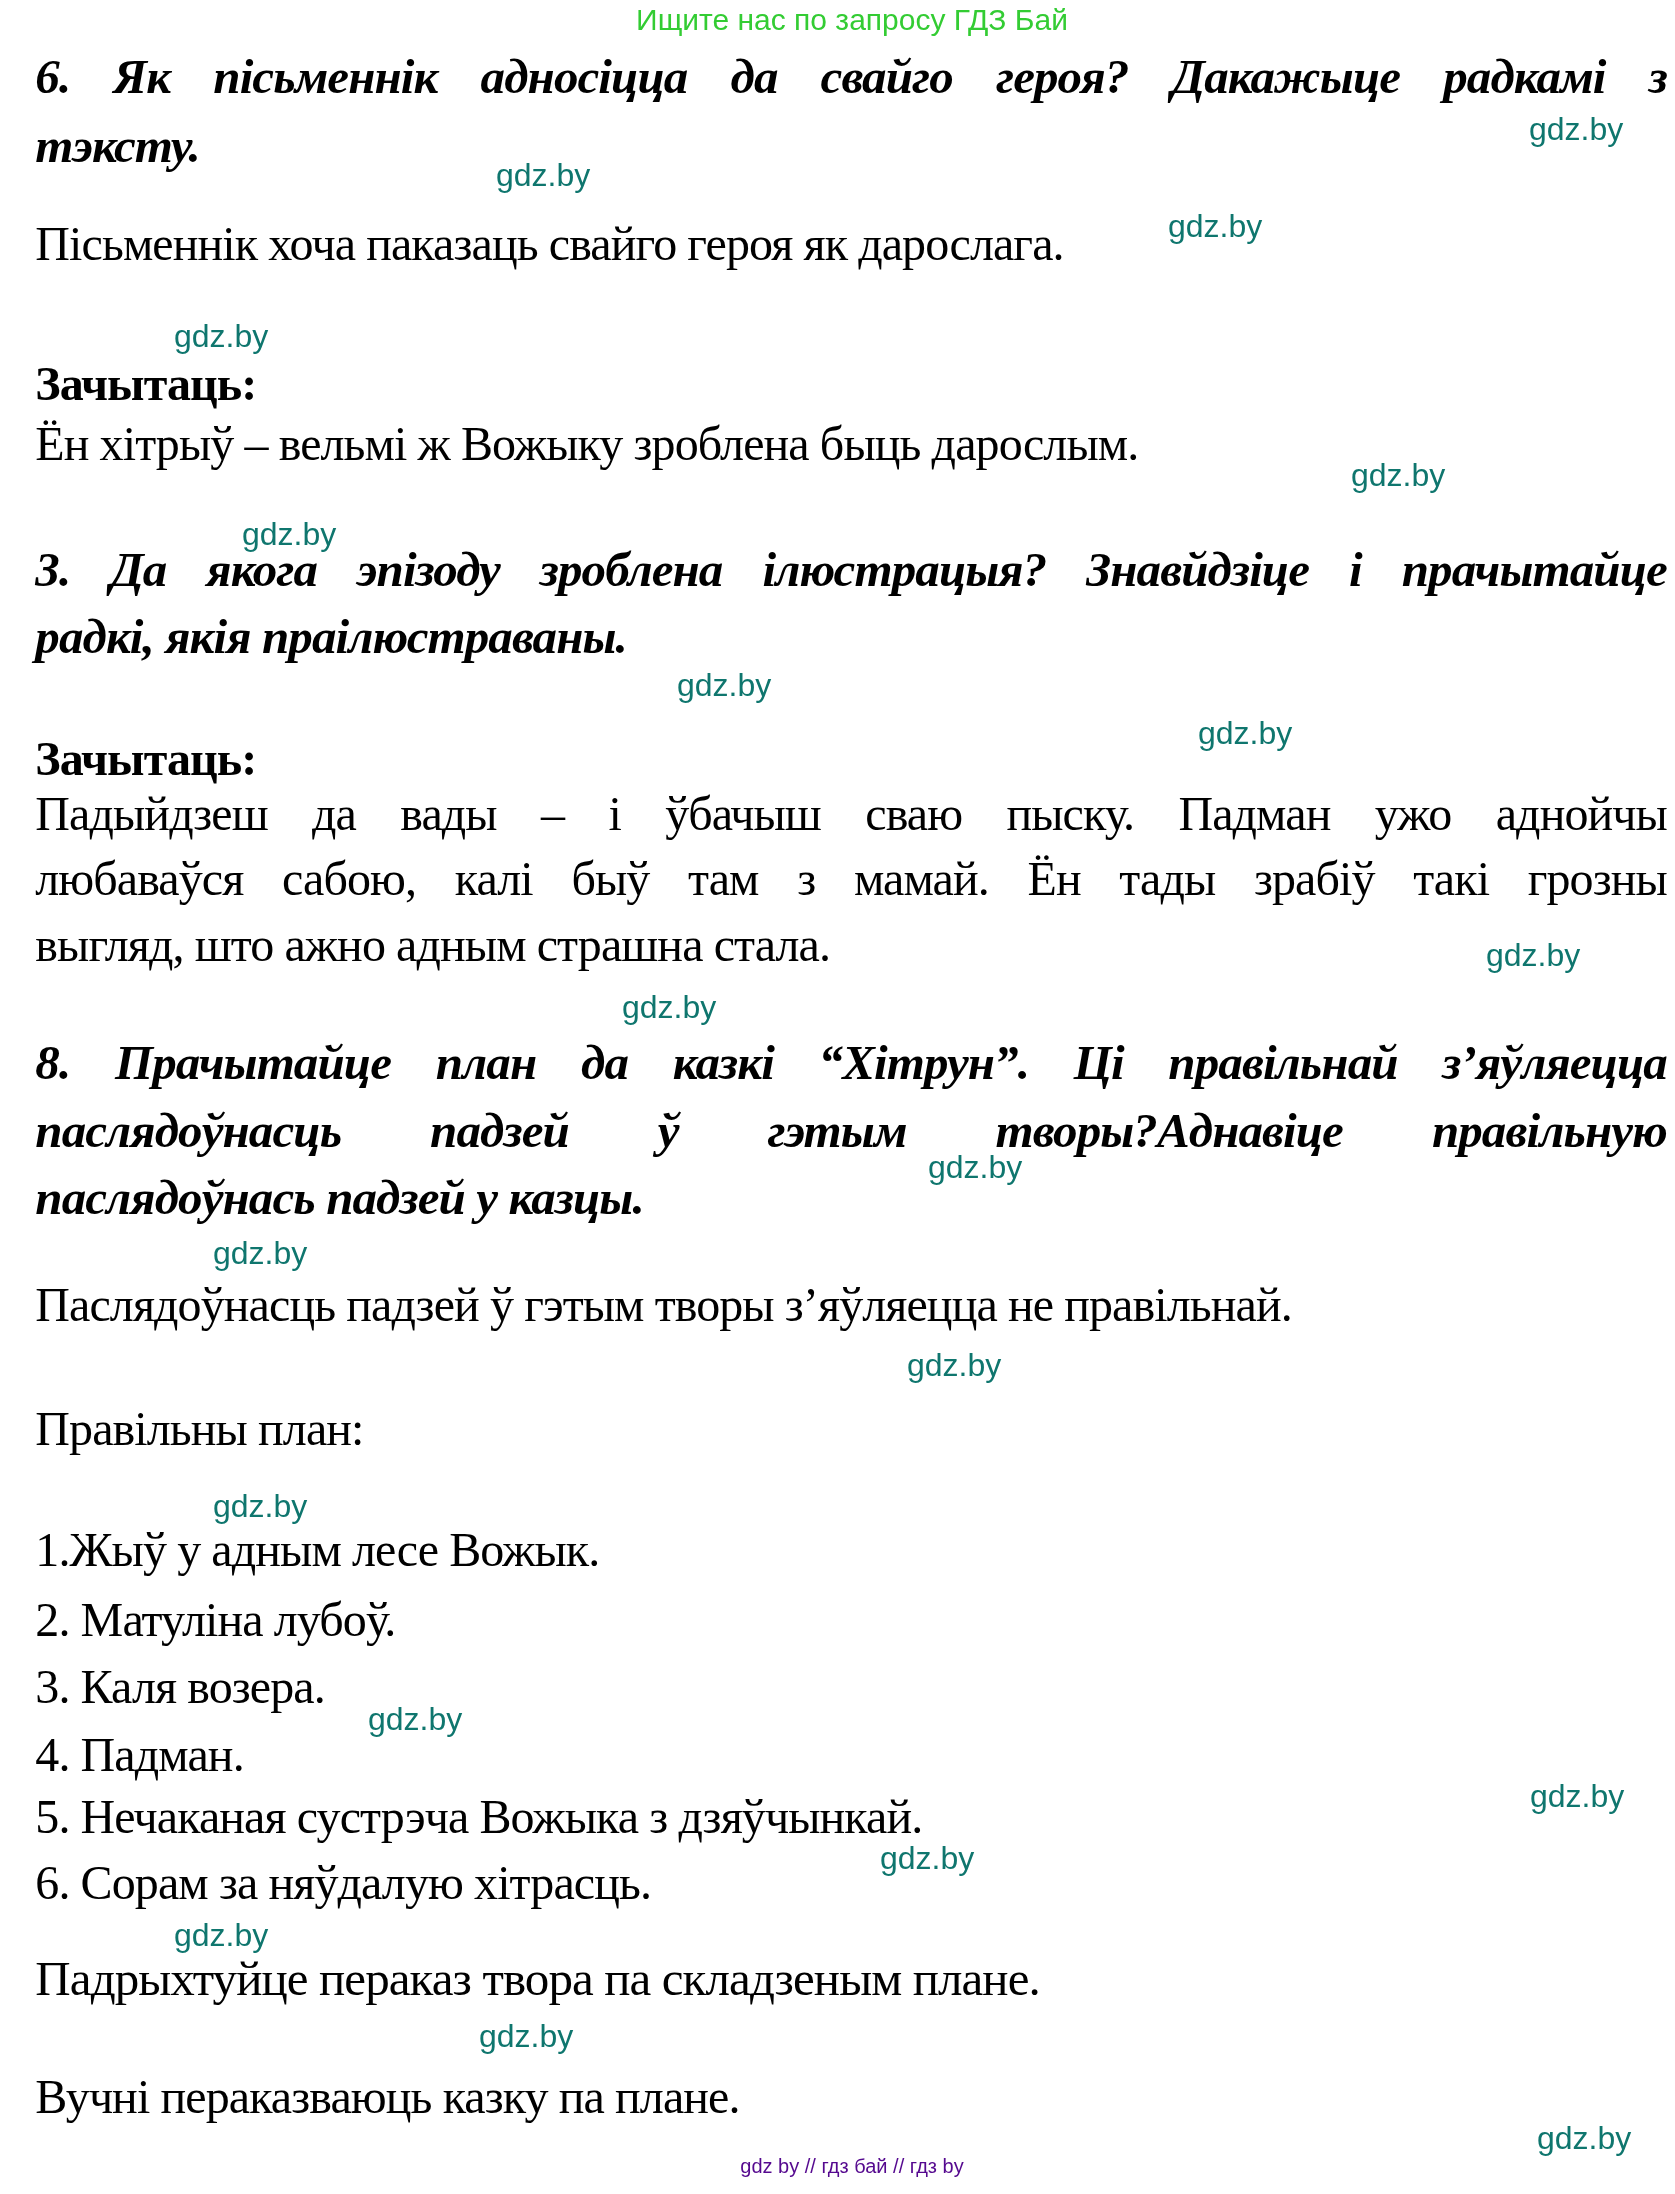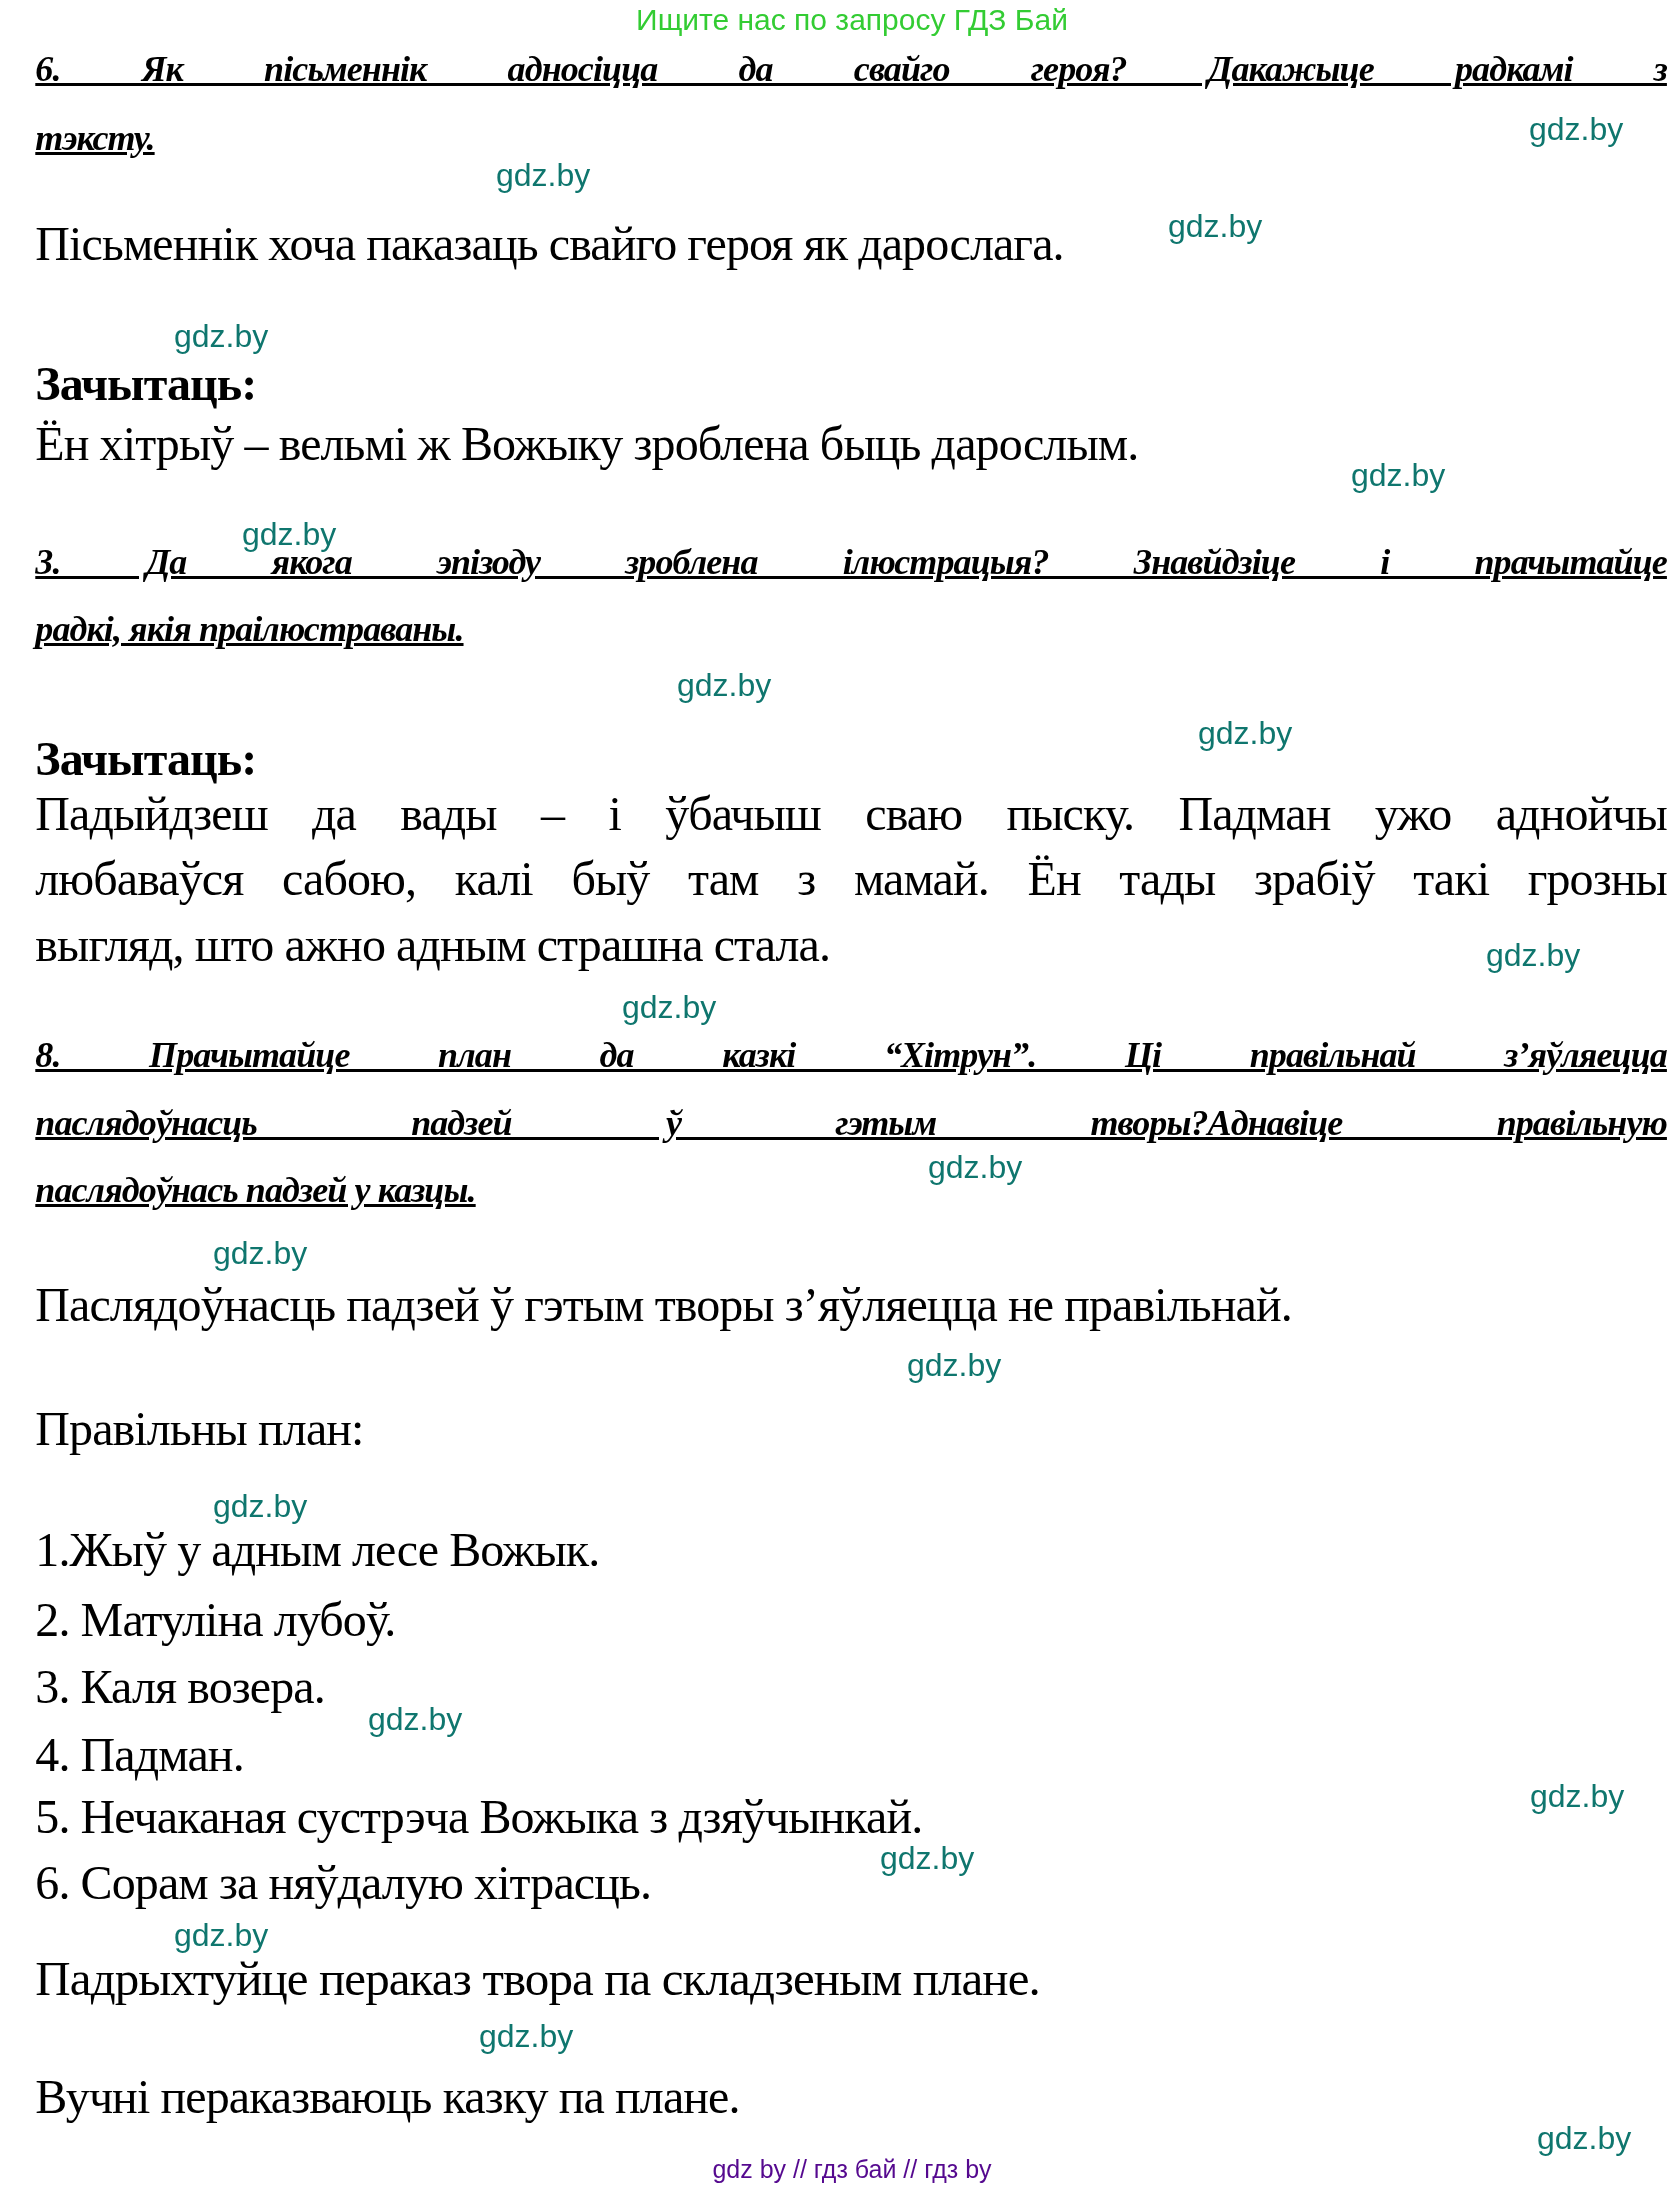--- a/index.html
+++ b/index.html
@@ -21,22 +21,21 @@
   }
   .just {
     left: 7.3px; right: 9.1px;
     white-space: normal;
     text-align: justify;
     text-align-last: justify;
   }
   .q {
     font-weight: bold;
     font-style: italic;
-    font-size: 36px;
-    text-decoration: underline;
+    font-size: 49px;
   }
   .b { font-weight: bold; }
   .big-b { font-weight: normal; font-size: 49px; }
   .wm {
     font-family: "Liberation Sans", "DejaVu Sans", sans-serif;
     font-size: 32px;
     letter-spacing: 0;
     color: #0f766e;
     white-space: nowrap;
   }
@@ -44,21 +43,21 @@
     left: 0; right: 0; top: 2.7px;
     text-align: center;
     font-family: "Liberation Sans", "DejaVu Sans", sans-serif;
     font-size: 30px;
     color: var(--promo-green, #33CC33);
   }
   .footer {
     left: 0; right: 0; top: 2155px;
     text-align: center;
     font-family: "Liberation Sans", "DejaVu Sans", sans-serif;
-    font-size: 25px;
+    font-size: 20px;
     color: var(--footer-purple, #55098F);
   }
 </style>
 </head>
 <body>
 
 <div class="abs promo">Ищите нас по запросу ГДЗ Бай</div>
 
 <div class="abs line q just" style="top:50px">6. Як пісьменнік адносіцца да свайго героя? Дакажыце радкамі з</div>
 <div class="abs line q" style="top:119px">тэксту.</div>

